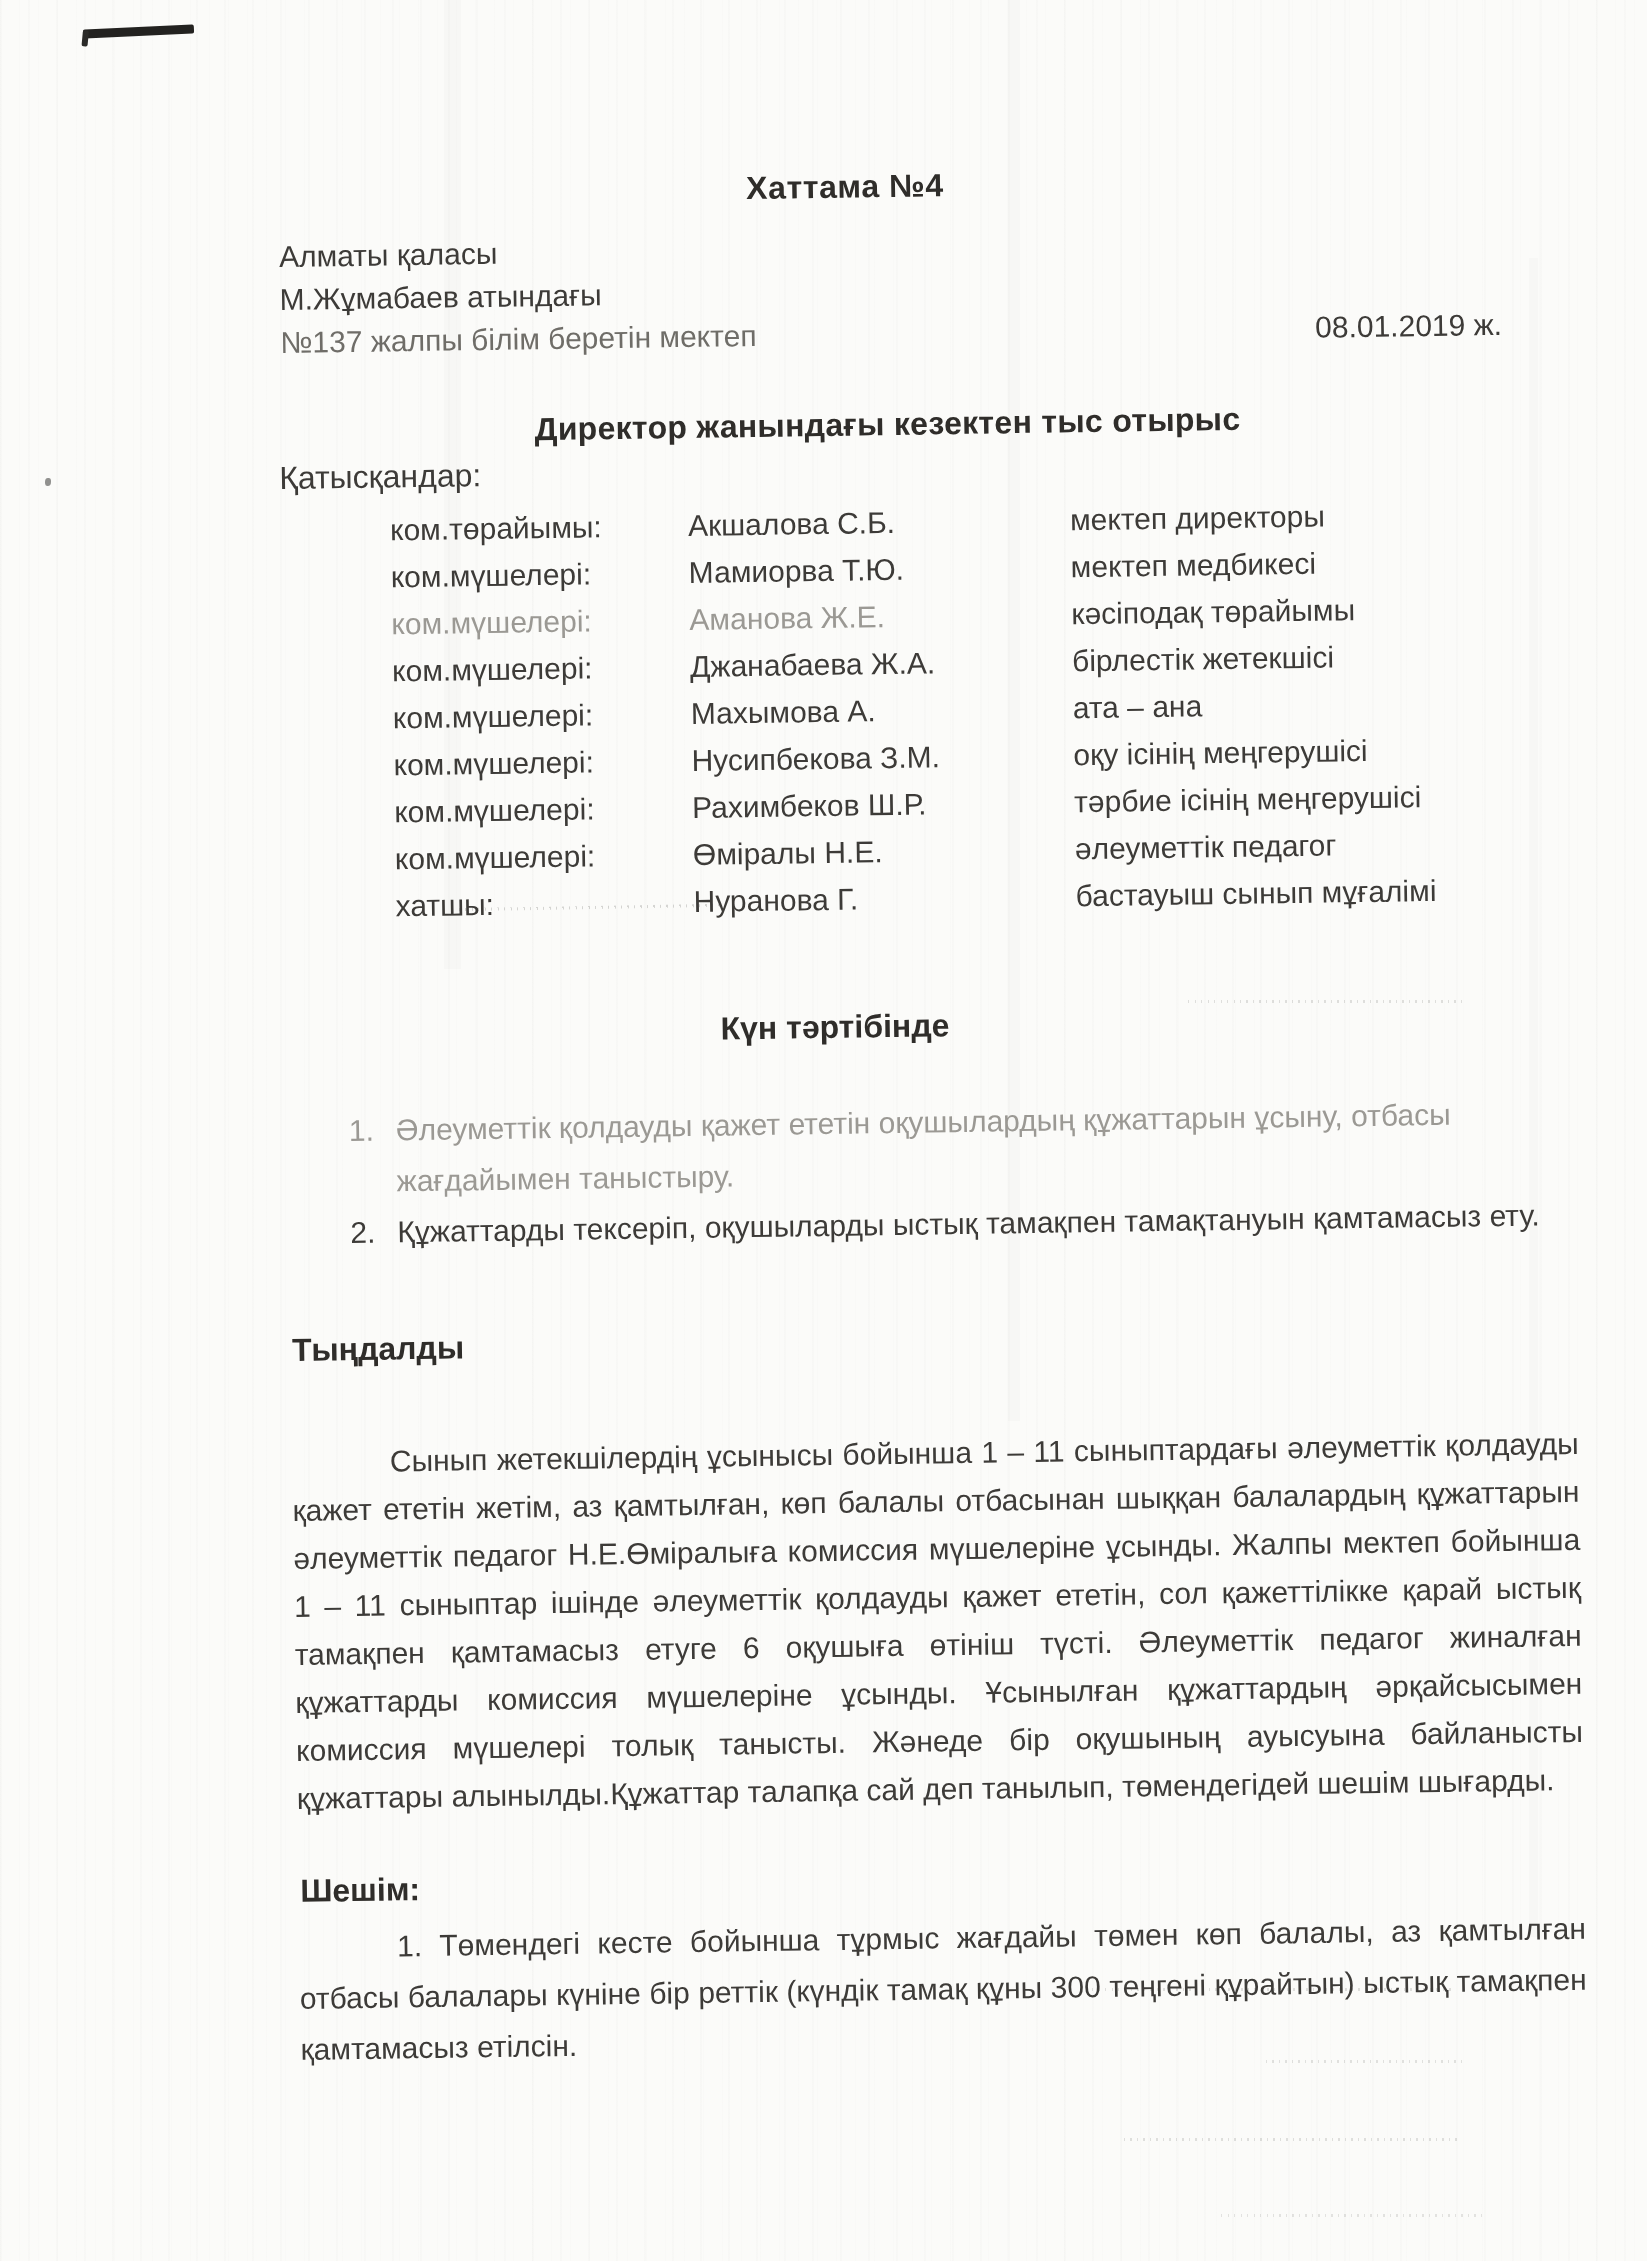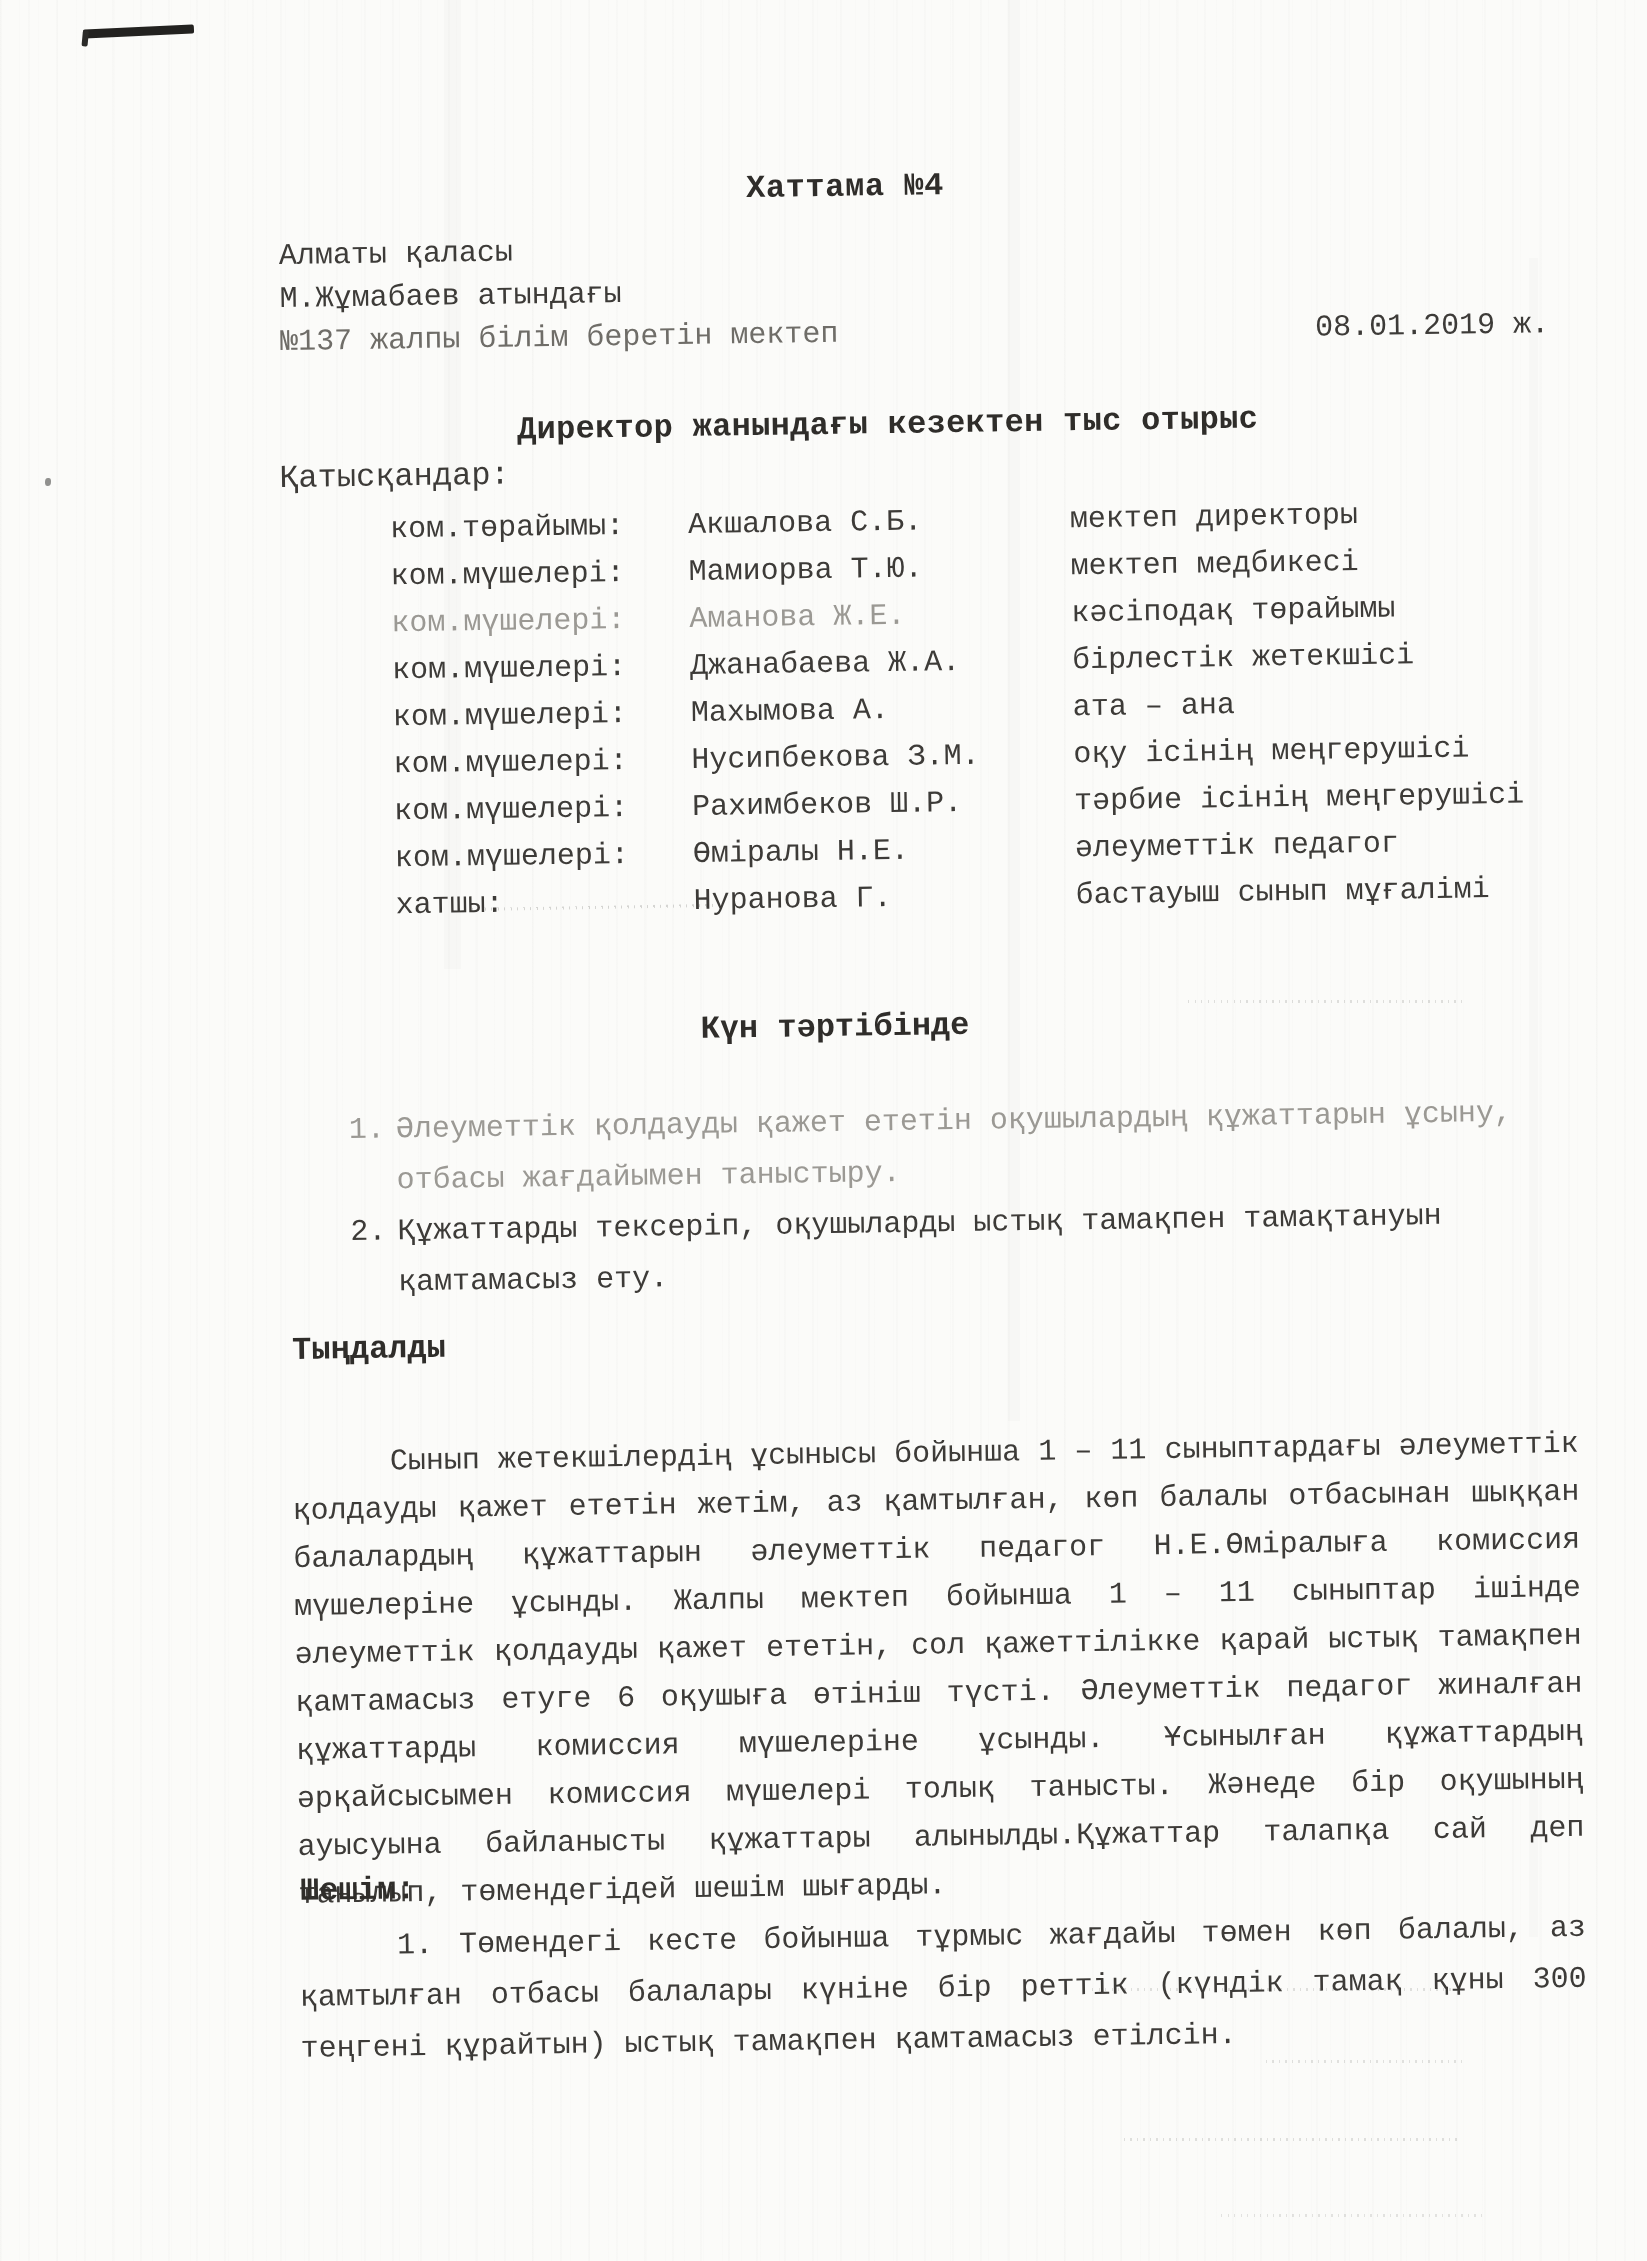--- a/index.html
+++ b/index.html
@@ -5,21 +5,21 @@
   html, body { margin: 0; padding: 0; background: #e8e8e6; }
   .page {
     position: relative;
     width: 1647px;
     height: 2261px;
     background:
       repeating-linear-gradient(90deg, rgba(110,110,105,0.022) 0 1.9px, rgba(0,0,0,0) 1.9px 28px),
       repeating-linear-gradient(90deg, rgba(120,118,112,0.016) 0 1.3px, rgba(0,0,0,0) 1.3px 19px),
       #fbfbf9;
     overflow: hidden;
-    font-family: Liberation Mono, monospace;
+    font-family: Liberation Sans, sans-serif;
     color: #3d3b38;
   }
   .band { position:absolute; background: rgba(90,90,85,0.025); }
   .band1 { left: 444px; top: 0; width: 17px; height: 969px; }
   .band2 { left: 1008px; top: 0; width: 11.6px; height: 1421px; }
   .band3 { left: 1529px; top: 258px; width: 9px; height: 1679px; }
 
   .tilt { position: absolute; left: 0; top: 0; width: 1647px; height: 2261px;
           transform: rotate(-0.85deg); transform-origin: 824px 1130px; }
 

